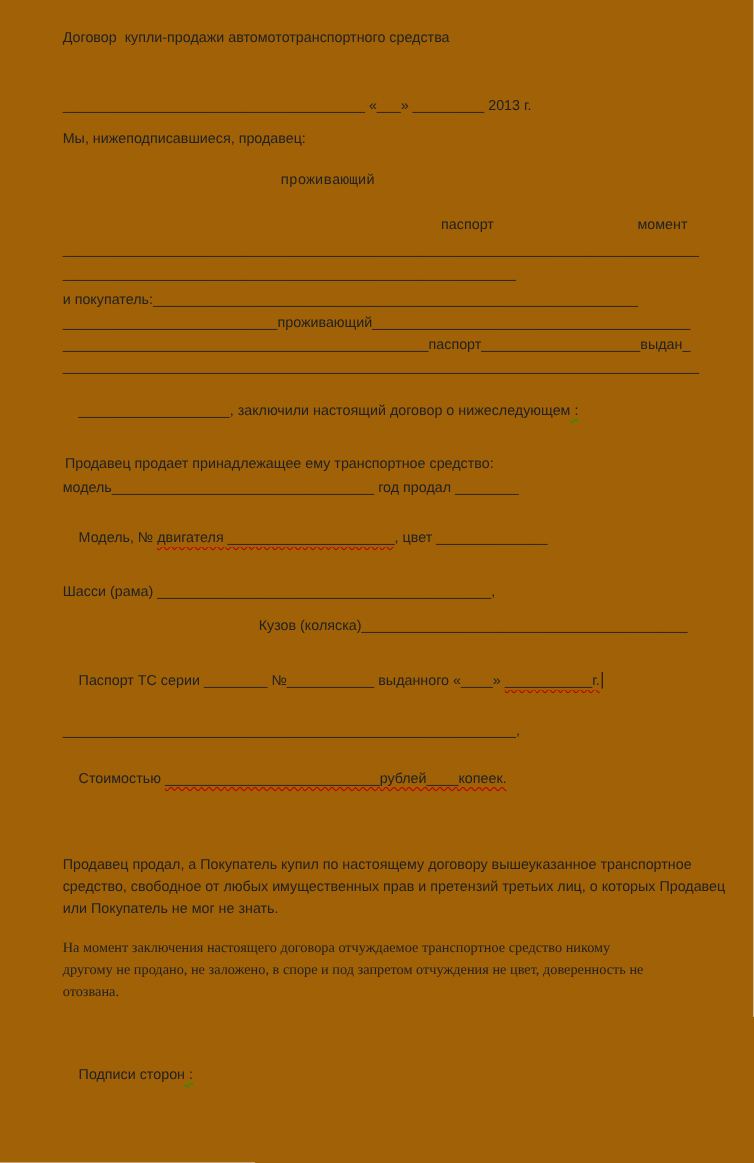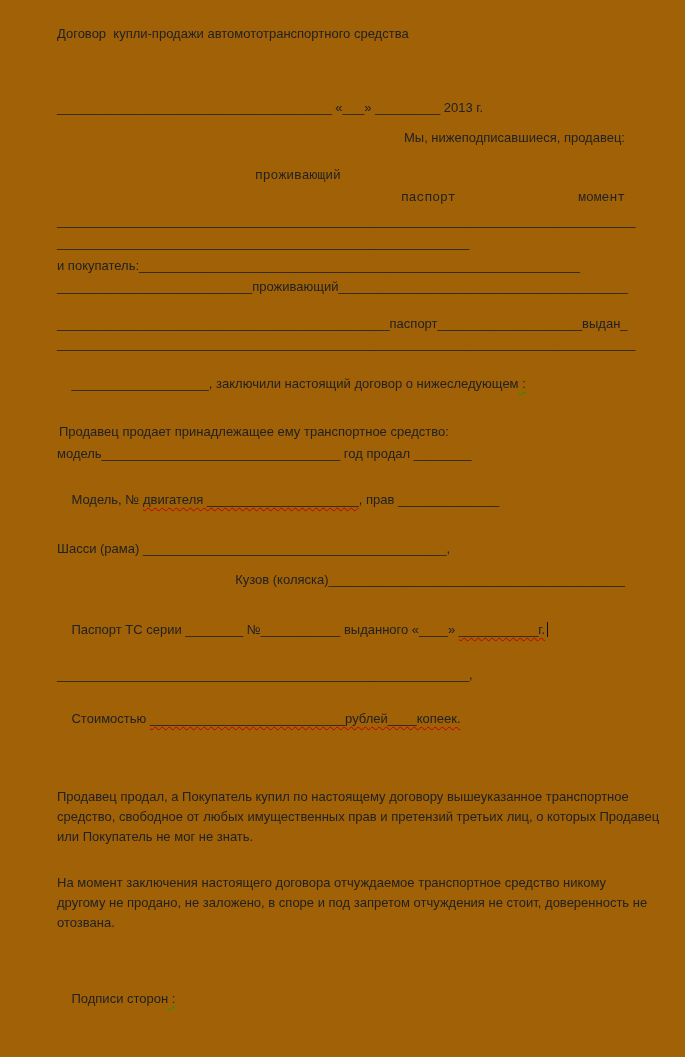--- a/index.html
+++ b/index.html
@@ -32,44 +32,44 @@
     text-underline-offset:3px;
     text-decoration-skip-ink:none;
   }
   .caret{
     display:inline-block;width:1px;height:15px;
     background:#111;vertical-align:-3px;margin-left:2px;
   }
   .flexrow{display:flex;white-space:pre;}
   
   .r-title{margin-top:24px;}
-  .r-date{margin-top:54px;}
-  .r-we{margin-top:10px;text-align:right;}
+  .r-date{margin-top:42px;}
+  .r-we{margin-top:10px;}
   .r-resid{margin-top:18px;padding-left:198px;font-family:Liberation Mono, monospace;}
-  .r-pass{margin-top:2px;font-family:Liberation Mono, monospace;}
+  .r-pass{margin-top:20px;}
   .r-pass .p-word{margin-left:344px;}
   .r-pass .i-word{margin-left:auto;}
   .r-bf1{margin-top:3px;}
   .r-bp1{margin-top:2px;}
   .r-buyer{margin-top:3px;}
   .r-bresid{margin-top:1px;}
-  .r-bpass{margin-top:17px;}
+  .r-bpass{margin-top:0;}
   .r-bf2{margin-top:0;}
   .r-concl{margin-top:0;}
   .r-sells{margin-top:8px;padding-left:2px;}
   .r-vin{margin-top:8px;padding-left:2px;}
   .r-model{margin-top:2px;}
   .r-engine{margin-top:6px;}
   .r-chassis{margin-top:9px;}
   .r-body{margin-top:11px;text-align:right;}
   .r-pts{margin-top:10px;}
   .r-afterpts{margin-top:5px;}
   .r-cost{margin-top:4px;}
   .r-para1{margin-top:38px;}
-  .r-para2{margin-top:26px;}
+  .r-para2{margin-top:15px;font-family:Liberation Serif, serif;}
   .r-sign{margin-top:36px;}
   .r-hand{margin-top:41px;}
 </style>
 </head>
 <body>
 
 <div class="page">
 
   <div class="row r-title">Договор  купли-продажи автомототранспортного средства</div>
 
@@ -99,21 +99,21 @@
   <div class="row r-concl">
     <span>___________________</span><span>, заключили настоящий договор о нижеследующем</span><span class="wg"> :</span>
   </div>
 
   <div class="row r-sells">Продавец продает принадлежащее ему транспортное средство:</div>
 
 
   <div class="row r-model">модель_________________________________ год продал ________</div>
 
   <div class="row r-engine">
-    <span>Модель, № </span><span class="wr">двигателя _____________________</span><span>, прав </span><span>______________</span>
+    <span>Модель, № </span><span class="wr">двигателя _____________________</span><span>, цвет </span><span>______________</span>
   </div>
 
   <div class="row r-chassis">Шасси (рама) __________________________________________,</div>
 
   <div class="row r-body">Кузов (коляска)_________________________________________</div>
 
   <div class="row r-pts">
     <span>Паспорт ТС серии ________ №___________ выданного «____» </span><span class="wr">___________г.</span><span class="caret"></span>
   </div>
 
@@ -124,21 +124,21 @@
   </div>
 
   <div class="r-para1">
     <div class="row">Продавец продал, а Покупатель купил по настоящему договору вышеуказанное транспортное</div>
     <div class="row">средство, свободное от любых имущественных прав и претензий третьих лиц, о которых Продавец</div>
     <div class="row">или Покупатель не мог не знать.</div>
   </div>
 
   <div class="r-para2">
     <div class="row">На момент заключения настоящего договора отчуждаемое транспортное средство никому</div>
-    <div class="row">другому не продано, не заложено, в споре и под запретом отчуждения не стоит, доверенность не</div>
+    <div class="row">другому не продано, не заложено, в споре и под запретом отчуждения не цвет, доверенность не</div>
     <div class="row">отозвана.</div>
   </div>
 
   <div class="row r-sign">
     <span>Подписи сторон</span><span class="wg"> :</span>
   </div>
 
   <div class="r-hand">
     <div class="row">
       

